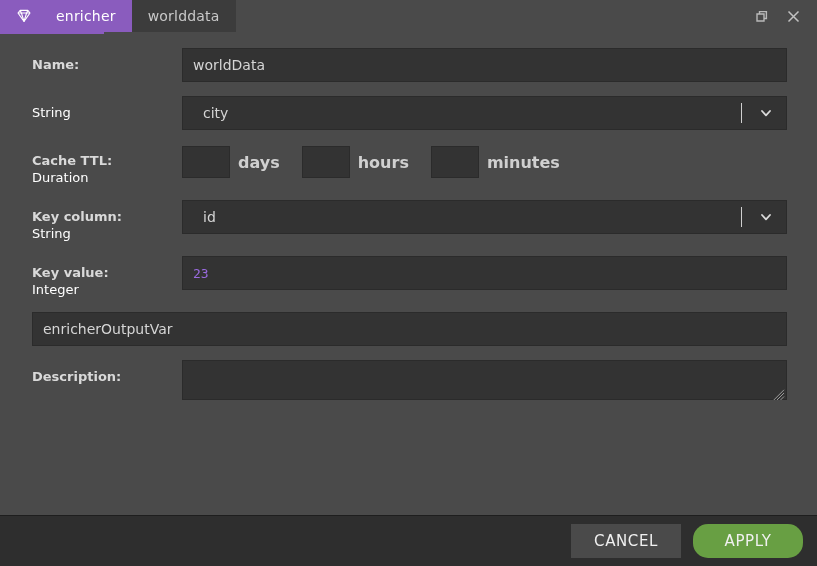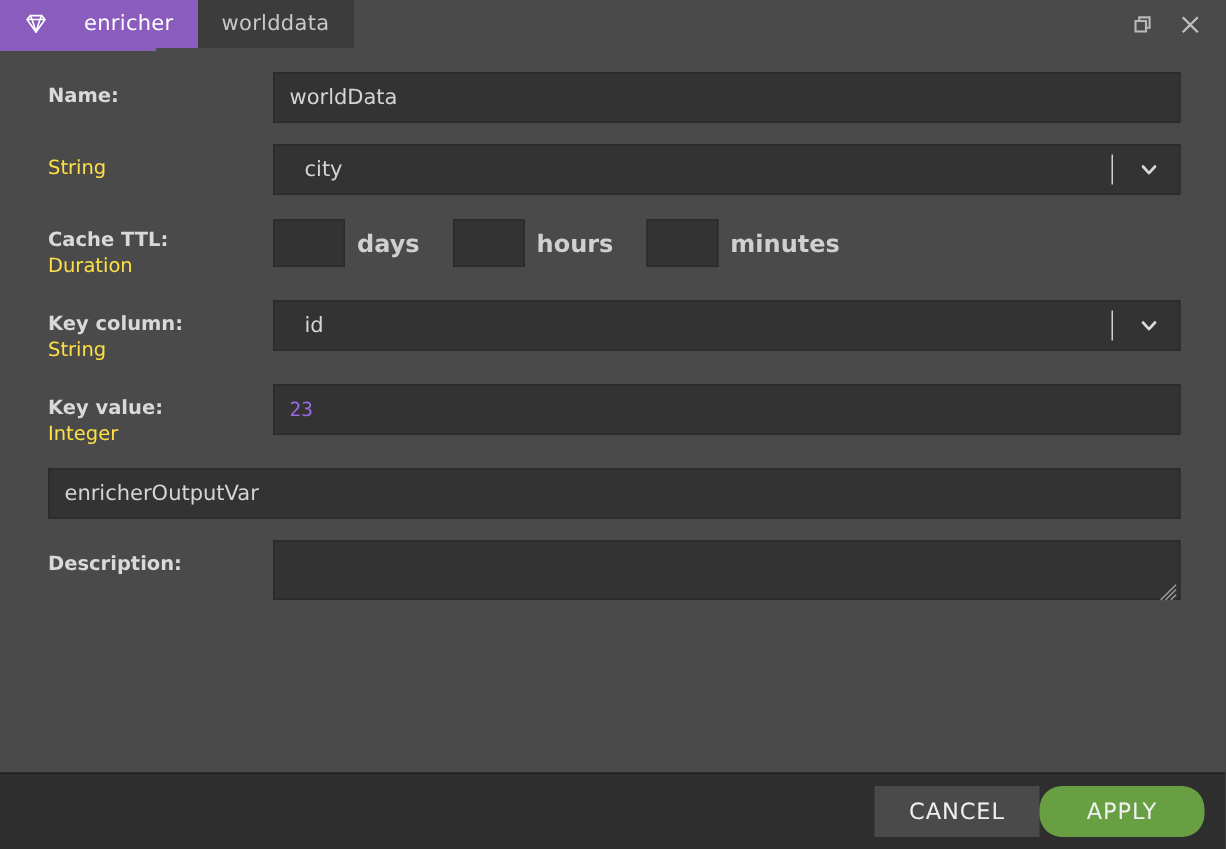--- a/index.html
+++ b/index.html
@@ -115,21 +115,21 @@
   .label-main {
     font-size: 13px;
     font-weight: bold;
     color: #d9d9d9;
     line-height: 17px;
     white-space: nowrap;
   }
   .label-type {
     font-size: 13px;
     font-weight: normal;
-    color: #fde047;
+    color: #ffffff;
     line-height: 17px;
   }
   .field-col {
     flex: 1 1 auto;
     min-width: 0;
   }
 
   .text-input {
     box-sizing: border-box;
     width: 100%;
@@ -244,20 +244,21 @@
   
   .footer {
     flex: 0 0 auto;
     height: 51px;
     background: #2e2e2e;
     border-top: 1px solid #1e1e1e;
     display: flex;
     align-items: center;
     justify-content: flex-end;
     padding-right: 14px;
+    gap: 12px;
     box-sizing: border-box;
   }
   .btn {
     height: 34px;
     min-width: 110px;
     padding: 0 20px;
     border: none;
     font-size: 15px;
     font-family: "DejaVu Sans", "Liberation Sans", sans-serif;
     letter-spacing: .6px;

